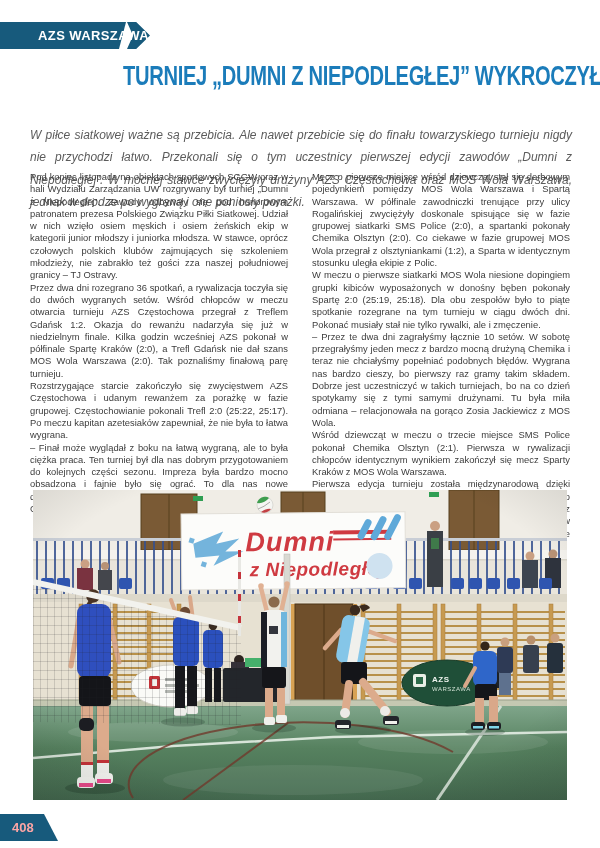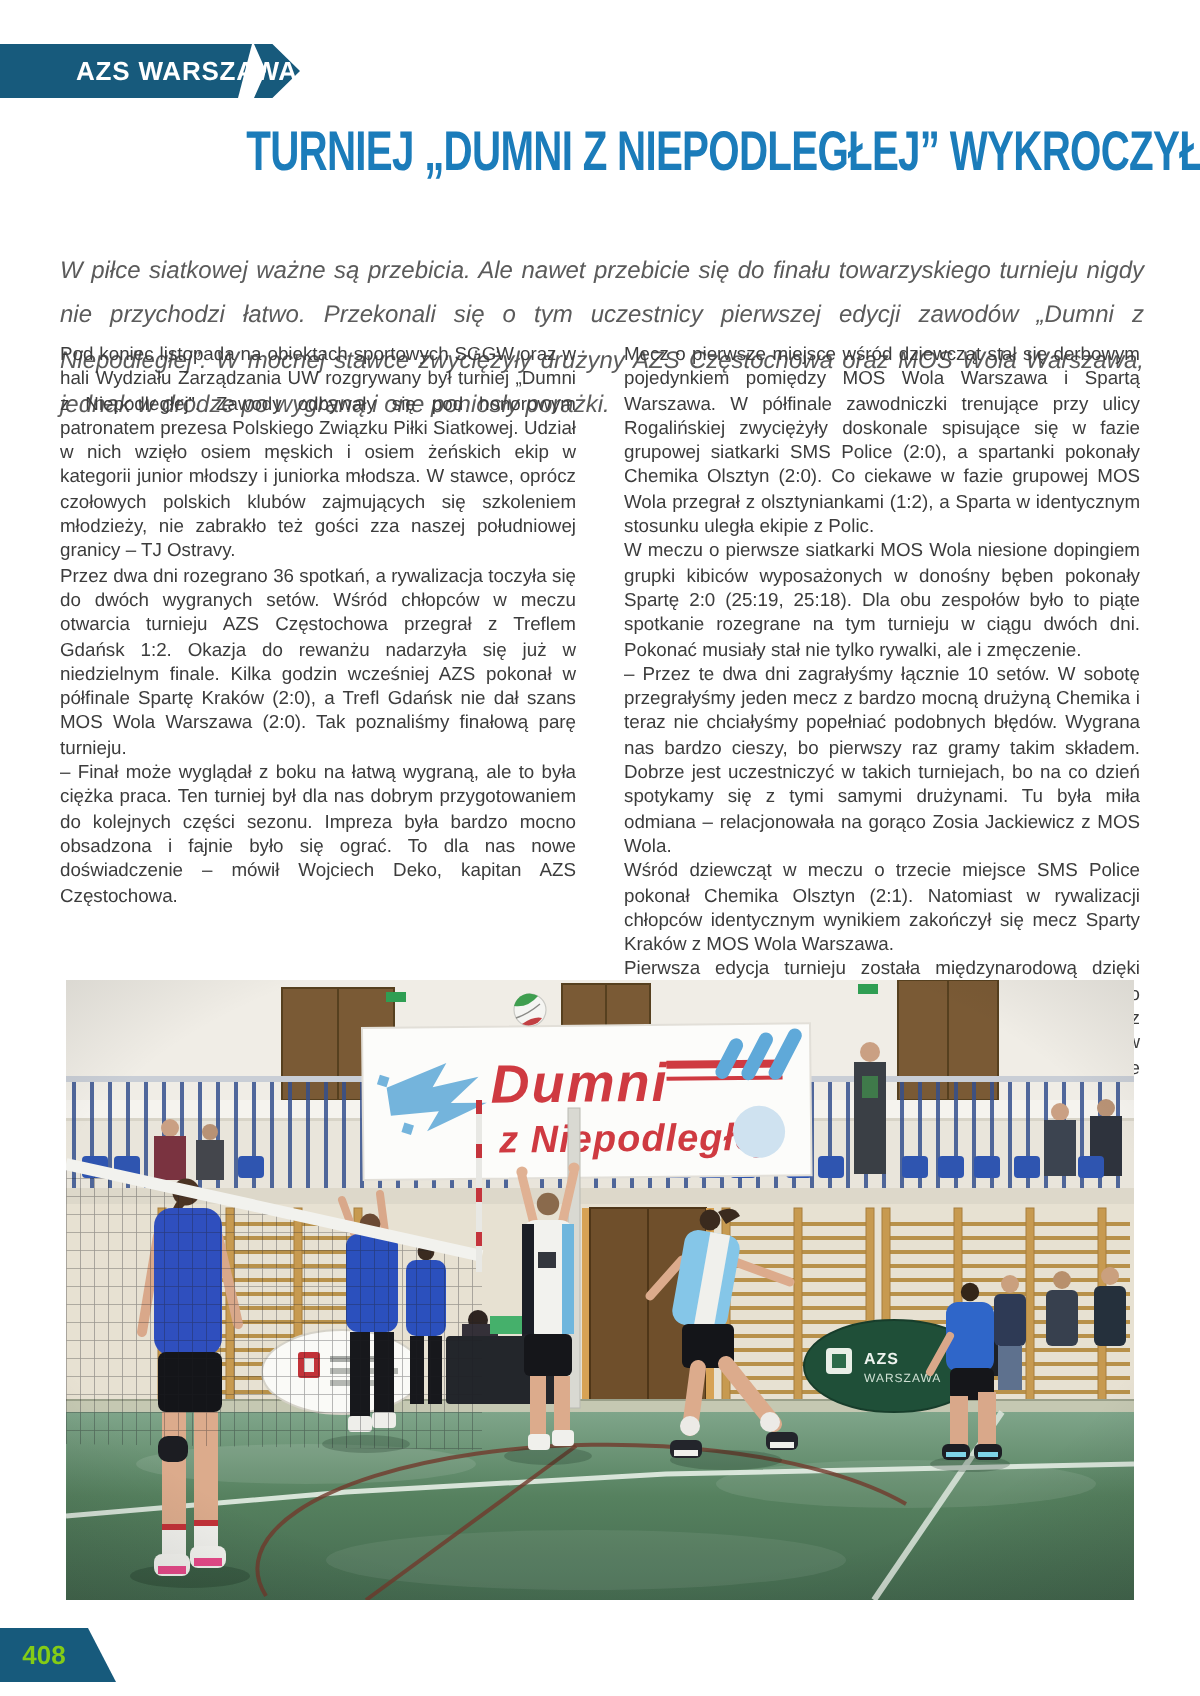--- a/index.html
+++ b/index.html
@@ -30,22 +30,22 @@
   .body-par{margin:0;font-size:9.4px;line-height:12.3px;text-align:justify;color:#3c3c3c;}
   .credit{color:#55a6cd;}
 
   
   .photo{position:absolute;left:33px;top:490px;width:534px;height:310px;overflow:hidden;}
   .photo svg{display:block;}
 
   
   .page-badge{position:absolute;left:0;top:814px;width:58px;height:27px;background:#175a7c;
               clip-path:polygon(0 0,44px 0,58px 100%,0 100%);}
-  .page-badge .txt{position:absolute;left:0;width:44px;text-align:center;top:0;height:27px;line-height:27px;
-                   color:#84cc16;font-size:13px;font-weight:bold;}
+  .page-badge .txt{position:absolute;left:12px;width:44px;text-align:left;top:0;height:27px;line-height:27px;
+                   color:#fca5a5;font-size:13px;font-weight:bold;}
 </style>
 </head>
 <body>
 
 <div class="page">
 
   <div class="sec-badge">
     <div class="bb"></div>
     <div class="bt"></div>
     <div class="txt">AZS WARSZAWA</div>
@@ -54,28 +54,29 @@
   <div class="title-wrap">
     <span class="title">TURNIEJ „DUMNI Z NIEPODLEGŁEJ” WYKROCZYŁ POZA GRANICE</span>
   </div>
 
   <p class="lead">W piłce siatkowej ważne są przebicia. Ale nawet przebicie się do finału towarzyskiego turnieju nigdy nie przychodzi łatwo. Przekonali się o tym uczestnicy pierwszej edycji zawodów „Dumni z Niepodległej”. W mocnej stawce zwyciężyły drużyny AZS Częstochowa oraz MOS Wola Warszawa, jednak w drodze po wygraną i one poniosły porażki.</p>
 
   <div class="cols">
     <div class="col">
         <p class="body-par">Pod koniec listopada na obiektach sportowych SGGW oraz w hali Wydziału Zarządzania UW rozgrywany był turniej „Dumni z Niepodległej”. Zawody odbywały się pod honorowym patronatem prezesa Polskiego Związku Piłki Siatkowej. Udział w nich wzięło osiem męskich i osiem żeńskich ekip w kategorii junior młodszy i juniorka młodsza. W stawce, oprócz czołowych polskich klubów zajmujących się szkoleniem młodzieży, nie zabrakło też gości zza naszej południowej granicy – TJ Ostravy.</p>
         <p class="body-par">Przez dwa dni rozegrano 36 spotkań, a rywalizacja toczyła się do dwóch wygranych setów. Wśród chłopców w meczu otwarcia turnieju AZS Częstochowa przegrał z Treflem Gdańsk 1:2. Okazja do rewanżu nadarzyła się już w niedzielnym finale. Kilka godzin wcześniej AZS pokonał w półfinale Spartę Kraków (2:0), a Trefl Gdańsk nie dał szans MOS Wola Warszawa (2:0). Tak poznaliśmy finałową parę turnieju.</p>
+        <p class="body-par">Rozstrzygające starcie zakończyło się zwycięstwem AZS Częstochowa i udanym rewanżem za porażkę w fazie grupowej. Częstochowianie pokonali Trefl 2:0 (25:22, 25:17). Po meczu kapitan azetesiaków zapewniał, że nie była to łatwa wygrana.</p>
         <p class="body-par">– Finał może wyglądał z boku na łatwą wygraną, ale to była ciężka praca. Ten turniej był dla nas dobrym przygotowaniem do kolejnych części sezonu. Impreza była bardzo mocno obsadzona i fajnie było się ograć. To dla nas nowe doświadczenie – mówił Wojciech Deko, kapitan AZS Częstochowa.</p>
       </div>
     <div class="col">
       <div>
           <p class="body-par">Mecz o pierwsze miejsce wśród dziewcząt stał się derbowym pojedynkiem pomiędzy MOS Wola Warszawa i Spartą Warszawa. W półfinale zawodniczki trenujące przy ulicy Rogalińskiej zwyciężyły doskonale spisujące się w fazie grupowej siatkarki SMS Police (2:0), a spartanki pokonały Chemika Olsztyn (2:0). Co ciekawe w fazie grupowej MOS Wola przegrał z olsztyniankami (1:2), a Sparta w identycznym stosunku uległa ekipie z Polic.</p>
           <p class="body-par">W meczu o pierwsze siatkarki MOS Wola niesione dopingiem grupki kibiców wyposażonych w donośny bęben pokonały Spartę 2:0 (25:19, 25:18). Dla obu zespołów było to piąte spotkanie rozegrane na tym turnieju w ciągu dwóch dni. Pokonać musiały stał nie tylko rywalki, ale i zmęczenie.</p>
           <p class="body-par">– Przez te dwa dni zagrałyśmy łącznie 10 setów. W sobotę przegrałyśmy jeden mecz z bardzo mocną drużyną Chemika i teraz nie chciałyśmy popełniać podobnych błędów. Wygrana nas bardzo cieszy, bo pierwszy raz gramy takim składem. Dobrze jest uczestniczyć w takich turniejach, bo na co dzień spotykamy się z tymi samymi drużynami. Tu była miła odmiana – relacjonowała na gorąco Zosia Jackiewicz z MOS Wola.</p>
-          <p class="body-par">Wśród dziewcząt w meczu o trzecie miejsce SMS Police pokonał Chemika Olsztyn (2:1). Natomiast w rywalizacji chłopców identycznym wynikiem zakończył się mecz Sparty Kraków z MOS Wola Warszawa.</p>
+          <p class="body-par">Wśród dziewcząt w meczu o trzecie miejsce SMS Police pokonał Chemika Olsztyn (2:1). Pierwsza w rywalizacji chłopców identycznym wynikiem zakończył się mecz Sparty Kraków z MOS Wola Warszawa.</p>
         </div>
       <p class="body-par"><span>Pierwsza edycja turnieju została międzynarodową dzięki pomocy trenera Janusza Patriaka z MOS Wola. To pokazało organizatorom, że stworzenie imprezy z udziałem drużyn z Czech czy Niemiec jest na wyciągnięcie ręki. Dla uczestników ale też organizatorów to może być kolejne cenne doświadczenie. </span><span class="credit">Foto: Marcin Selerski</span></p>
     </div>
   </div>
 
   <div class="photo">
     <svg width="534" height="310" viewBox="0 0 534 310" xmlns="http://www.w3.org/2000/svg">
       <defs>
         <linearGradient id="floorG" x1="0" y1="0" x2="0" y2="1">
           <stop offset="0" stop-color="#7fa58a"></stop>

